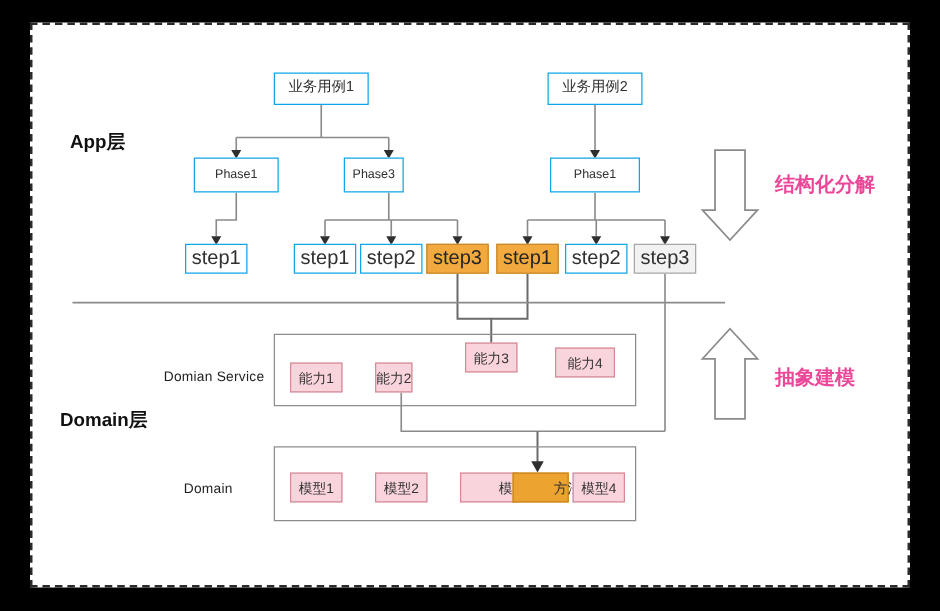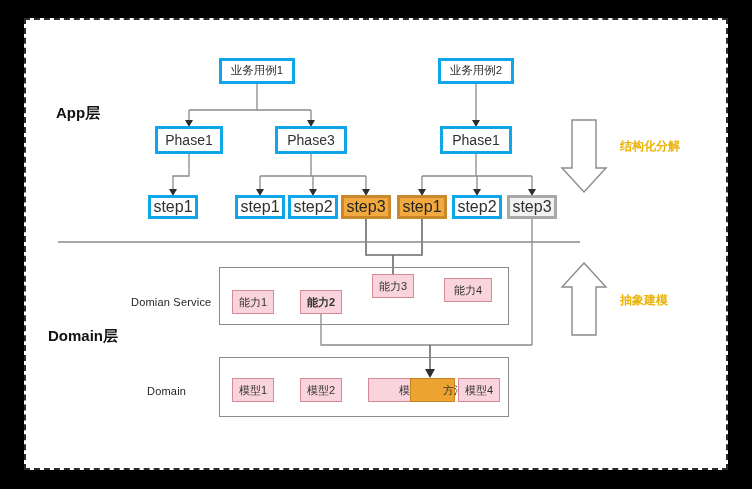--- a/index.html
+++ b/index.html
@@ -9,25 +9,25 @@
     position:absolute;left:24px;top:18px;width:704px;height:452px;
     background:#ffffff;
     border:2px dashed #2a2a2a;
     box-sizing:border-box;
   }
   #canvas{position:absolute;left:0;top:0;width:752px;height:489px;}
 
   .node{
     position:absolute;box-sizing:border-box;
     display:flex;align-items:center;justify-content:center;
-    border:3px solid #0ea5e9;background:#ffffff;color:#303030;
+    border:1px solid #0ea5e9;background:#ffffff;color:#303030;
     font-size:11px;line-height:1;white-space:nowrap;
   }
   .node.usecase{font-size:11.5px;}
-  .node.phase{font-size:14px;}
+  .node.phase{font-size:10px;}
   .node.step{font-size:16px;}
   .node.step.hl{background:#f2a93d;border-color:#c8882d;color:#262626;}
   .node.step.dim{background:#f2f2f2;border-color:#a8a8a8;}
 
   .cap{
     position:absolute;box-sizing:border-box;
     display:flex;align-items:center;justify-content:center;
     border:1px solid #d58a96;background:#fad4dc;color:#333;
     font-size:11px;white-space:nowrap;
   }
@@ -39,21 +39,21 @@
   }
 
   .rowlabel{
     position:absolute;color:#1f1f1f;font-size:11px;font-weight:normal;
     white-space:nowrap;letter-spacing:.2px;
   }
   .layerlabel{
     position:absolute;color:#111;font-size:15px;font-weight:bold;white-space:nowrap;
   }
   .sidelabel{
-    position:absolute;color:#eab308;font-size:12px;font-weight:bold;white-space:nowrap;
+    position:absolute;color:#ec4899;font-size:16px;font-weight:bold;white-space:nowrap;
   }
   svg{position:absolute;left:0;top:0;overflow:visible;}
   .ln{stroke:#8a8a8a;stroke-width:1.3;fill:none;}
   .ln.dark{stroke:#6a6a6a;stroke-width:1.6;}
   .div{stroke:#8a8a8a;stroke-width:1.4;}
   .bigarrow{fill:#ffffff;stroke:#8a8a8a;stroke-width:1.4;}
   .ahead{fill:#2e2e2e;}
 </style>
 </head>
 <body>
@@ -123,33 +123,33 @@
   <div class="rowlabel" style="left:131px;top:296px;">Domian Service</div>
   <div class="rowlabel" style="left:147px;top:385px;">Domain</div>
 
   <div class="container" style="left:219px;top:267px;width:290px;height:58px;"></div>
   <div class="container" style="left:219px;top:357px;width:290px;height:60px;"></div>
 
   <div class="node usecase" style="left:219px;top:58px;width:76px;height:26px;">业务用例1</div>
   <div class="node usecase" style="left:438px;top:58px;width:76px;height:26px;">业务用例2</div>
 
   <div class="node phase" style="left:155px;top:126px;width:68px;height:28px;">Phase1</div>
-  <div class="node phase" style="left:275px;top:126px;width:72px;height:28px;">Phase3</div>
+  <div class="node phase" style="left:275px;top:126px;width:48px;height:28px;">Phase3</div>
   <div class="node phase" style="left:440px;top:126px;width:72px;height:28px;">Phase1</div>
 
   <div class="node step" style="left:148px;top:195px;width:50px;height:24px;">step1</div>
   <div class="node step" style="left:235px;top:195px;width:50px;height:24px;">step1</div>
   <div class="node step" style="left:288px;top:195px;width:50px;height:24px;">step2</div>
   <div class="node step hl" style="left:341px;top:195px;width:50px;height:24px;">step3</div>
   <div class="node step hl" style="left:397px;top:195px;width:50px;height:24px;">step1</div>
   <div class="node step" style="left:452px;top:195px;width:50px;height:24px;">step2</div>
   <div class="node step dim" style="left:507px;top:195px;width:50px;height:24px;">step3</div>
 
   <div class="cap" style="left:232px;top:290px;width:42px;height:24px;">能力1</div>
-  <div class="cap" style="left:300px;top:290px;width:42px;height:24px;font-weight:bold;">能力2</div>
+  <div class="cap" style="left:300px;top:290px;width:30px;height:24px;">能力2</div>
   <div class="cap" style="left:372px;top:274px;width:42px;height:24px;">能力3</div>
   <div class="cap" style="left:444px;top:278px;width:48px;height:24px;">能力4</div>
 
   <div class="cap" style="left:232px;top:378px;width:42px;height:24px;">模型1</div>
   <div class="cap" style="left:300px;top:378px;width:42px;height:24px;">模型2</div>
   <div class="cap" style="left:368px;top:378px;width:42px;height:24px;padding-left:44px;">模型3</div>
   <div class="cap method" style="left:410px;top:378px;width:40px;height:24px;">方法</div>
   <div class="cap" style="left:458px;top:378px;width:42px;height:24px;">模型4</div>
 
 </div>

